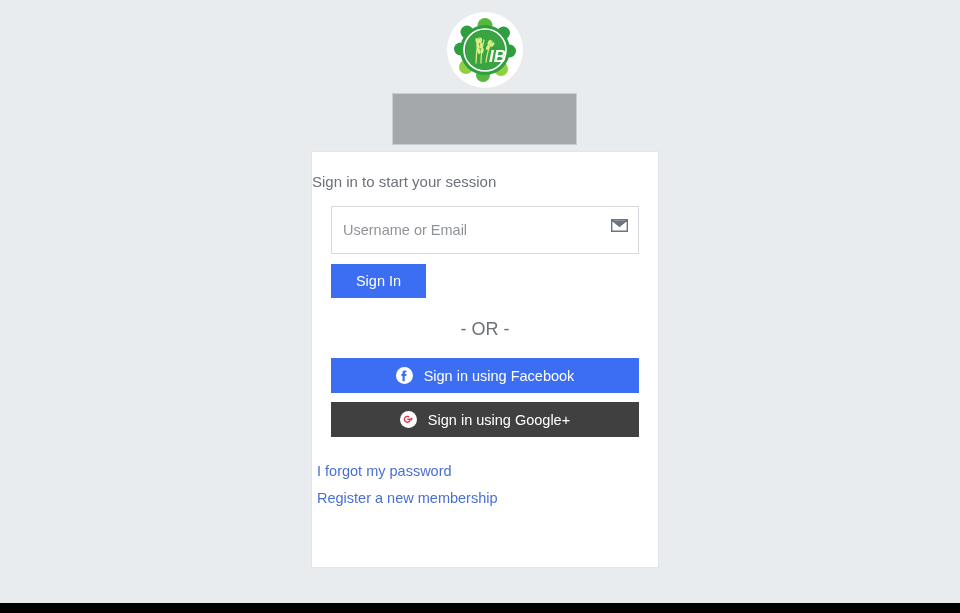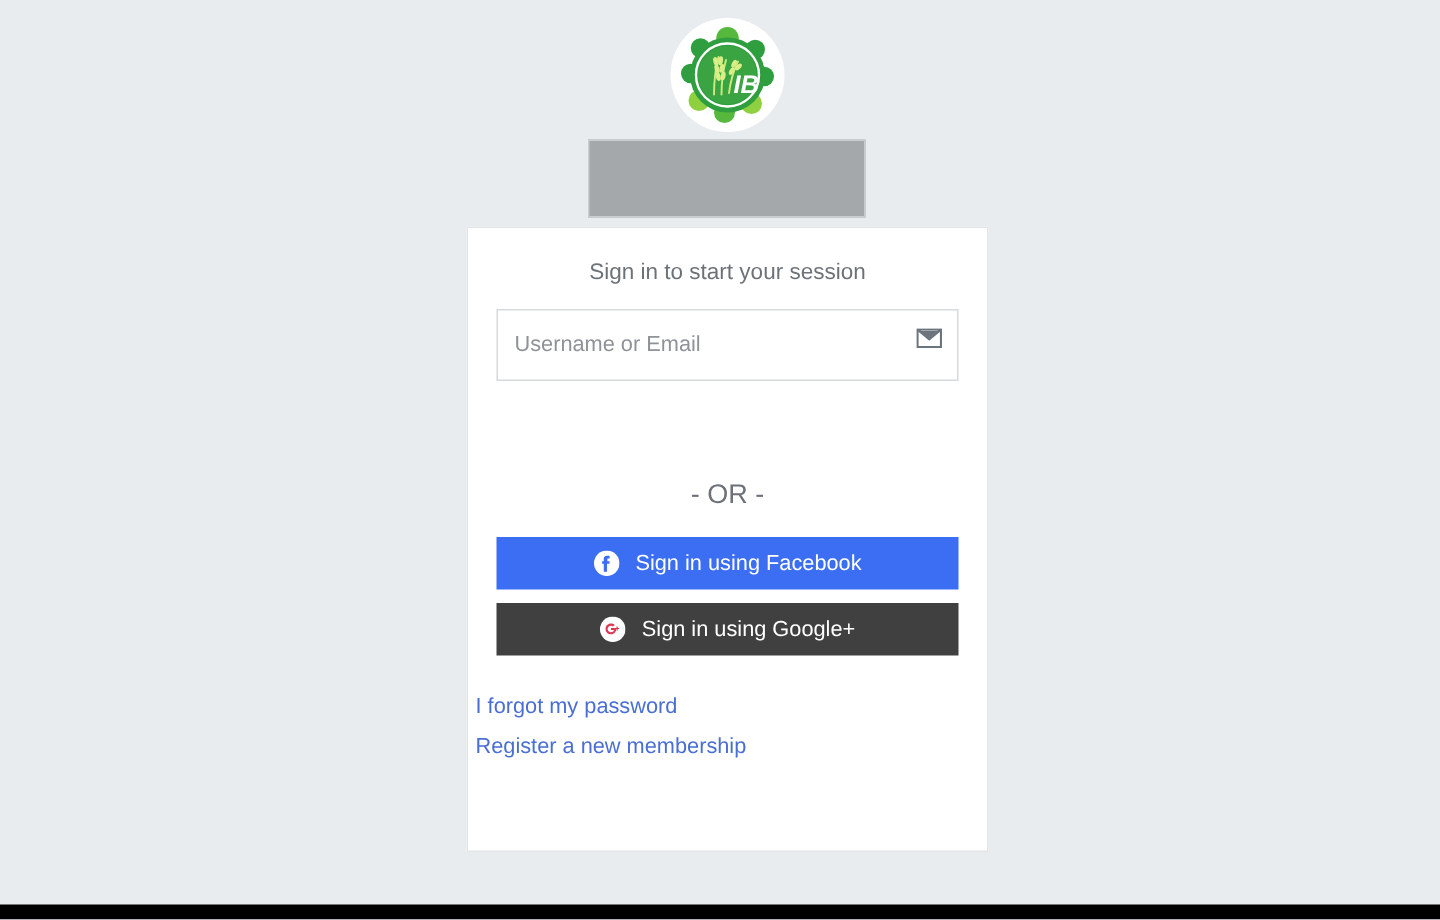--- a/index.html
+++ b/index.html
@@ -72,21 +72,21 @@
     width: 348px;
     height: 417px;
     background: #ffffff;
     box-sizing: border-box;
     border: 1px solid #e3e5e8;
   }
 
   .login-msg {
     margin: 0;
     padding-top: 21px;
-    text-align: center;
+    text-align: left;
     font-size: 15px;
     color: #6d7278;
     font-family: "Liberation Sans", sans-serif;
   }
 
   .form-area {
     padding: 0 19px;
   }
 
   
@@ -282,20 +282,21 @@
         <span class="input-icon">
           <svg width="17" height="13" viewBox="0 0 17 13">
             <path d="M0.6 0.6 h15.8 v11.8 h-15.8 z M0.6 0.6 L8.5 7.2 L16.4 0.6" fill="none" stroke="#6c757d" stroke-width="1.6"></path>
             <path d="M1.4 1.5 h14.2 L8.5 7.2 z" fill="#6c757d"></path>
           </svg>
         </span>
       </div>
 
 
       <div id="remember-submit-row">
+        <button id="sign-in-button">Sign In</button>
       </div>
 
       <div id="or-divider">- OR -</div>
 
       <button class="social-btn" id="facebook-signin-button">
         <span class="social-icon">
           <svg width="17" height="17" viewBox="0 0 17 17">
             <circle cx="8.5" cy="8.5" r="8.5" fill="#ffffff"></circle>
             <path d="M10.2 8.9 h-1.5 v5.3 h-2.2 V8.9 H5.4 V7.1 h1.1 V5.9 c0-1.5 0.6-2.4 2.4-2.4 h1.5 v1.8 H9.5 c-0.5 0-0.6 0.2-0.6 0.6 v1.2 h1.6 z" fill="#3c6ef4"></path>
           </svg>

